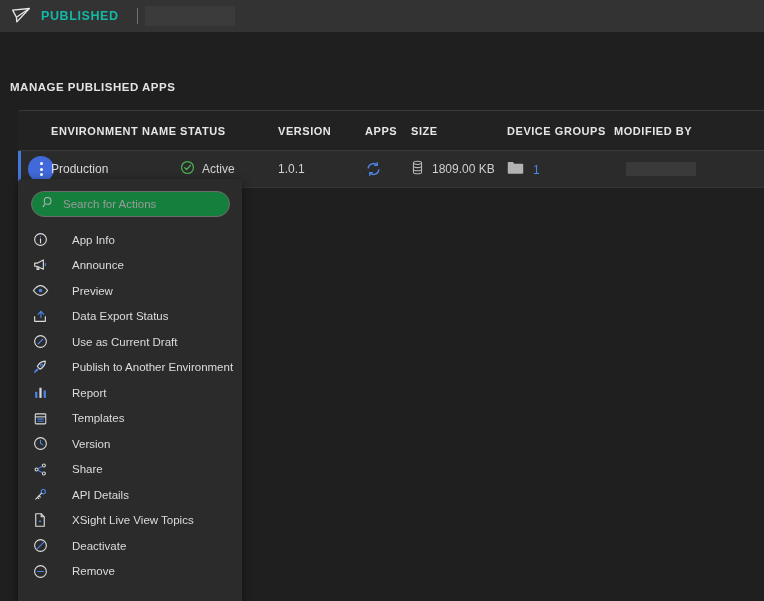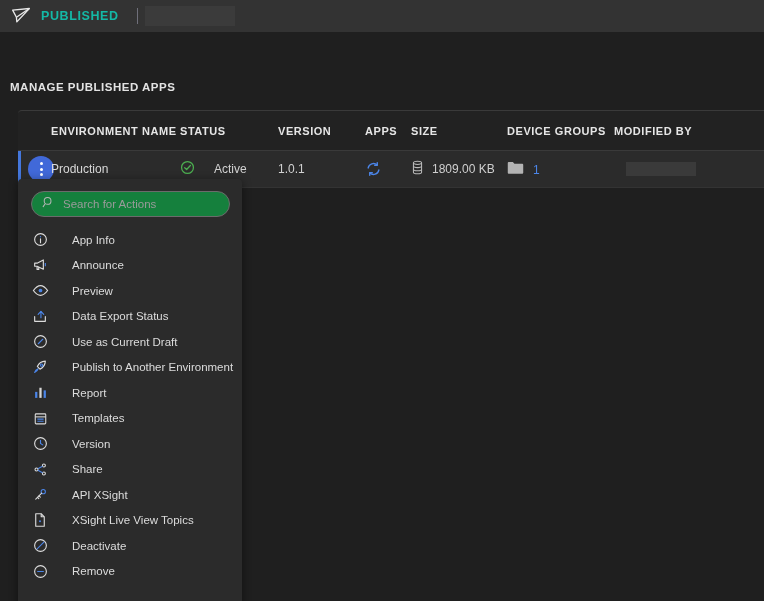--- a/index.html
+++ b/index.html
@@ -81,21 +81,21 @@
   .kebab-btn {
     position: absolute; left: 10px; top: 50%; transform: translateY(-50%);
     width: 26px; height: 26px; border-radius: 50%;
     background: #4169d9; cursor: pointer;
     display: flex; flex-direction: column; align-items: center; justify-content: center;
     gap: 2.5px;
   }
   .kebab-btn i { display:block; width: 3px; height: 3px; background: #fff; border-radius: 50%; }
 
   .c-env    { left: 33px; color: #d8d8d8; }
-  .c-status { left: 162px; gap: 19px; }
+  .c-status { left: 162px; gap: 7px; }
   .c-ver    { left: 260px; }
   .c-sync   { left: 347px; }
   .c-size   { left: 393px; gap: 8px; }
   .c-dev    { left: 489px; gap: 9px; }
   .c-mod    { left: 608px; }
   .c-size .size-text { color: #cfcfcf; font-size: 12px; }
   .dev-count { color: #4b85e8; font-size: 12px; text-decoration: none; cursor: pointer; }
   .redacted-mod { width: 70px; height: 14px; background: #3a3a3a; }
 
   
@@ -356,21 +356,21 @@
       </div>
 
       <div class="menu-item">
         <span class="mi-icon">
           <svg width="15" height="15" viewBox="0 0 24 24" fill="none" stroke="#dcdcdc" stroke-width="1.7" stroke-linecap="round">
             <circle cx="16.4" cy="7.4" r="3.4" stroke="#4b85e8"></circle>
             <path d="M13.9 9.9 4.4 19.4"></path>
             <path d="M7.2 16.6l2.1 2.1M9.6 14.2l2.1 2.1"></path>
           </svg>
         </span>
-        <span class="mi-label">API XSight</span>
+        <span class="mi-label">API Details</span>
       </div>
 
       <div class="menu-item">
         <span class="mi-icon">
           <svg width="14" height="16" viewBox="0 0 20 24" fill="none" stroke="#dcdcdc" stroke-width="1.7" stroke-linejoin="round">
             <path d="M3.6 2.6h8.2l4.6 4.6v14.2H3.6z"></path>
             <path d="M11.8 2.6v4.6h4.6"></path>
             <circle cx="10" cy="14" r="1.5" fill="#4b85e8" stroke="none"></circle>
           </svg>
         </span>

